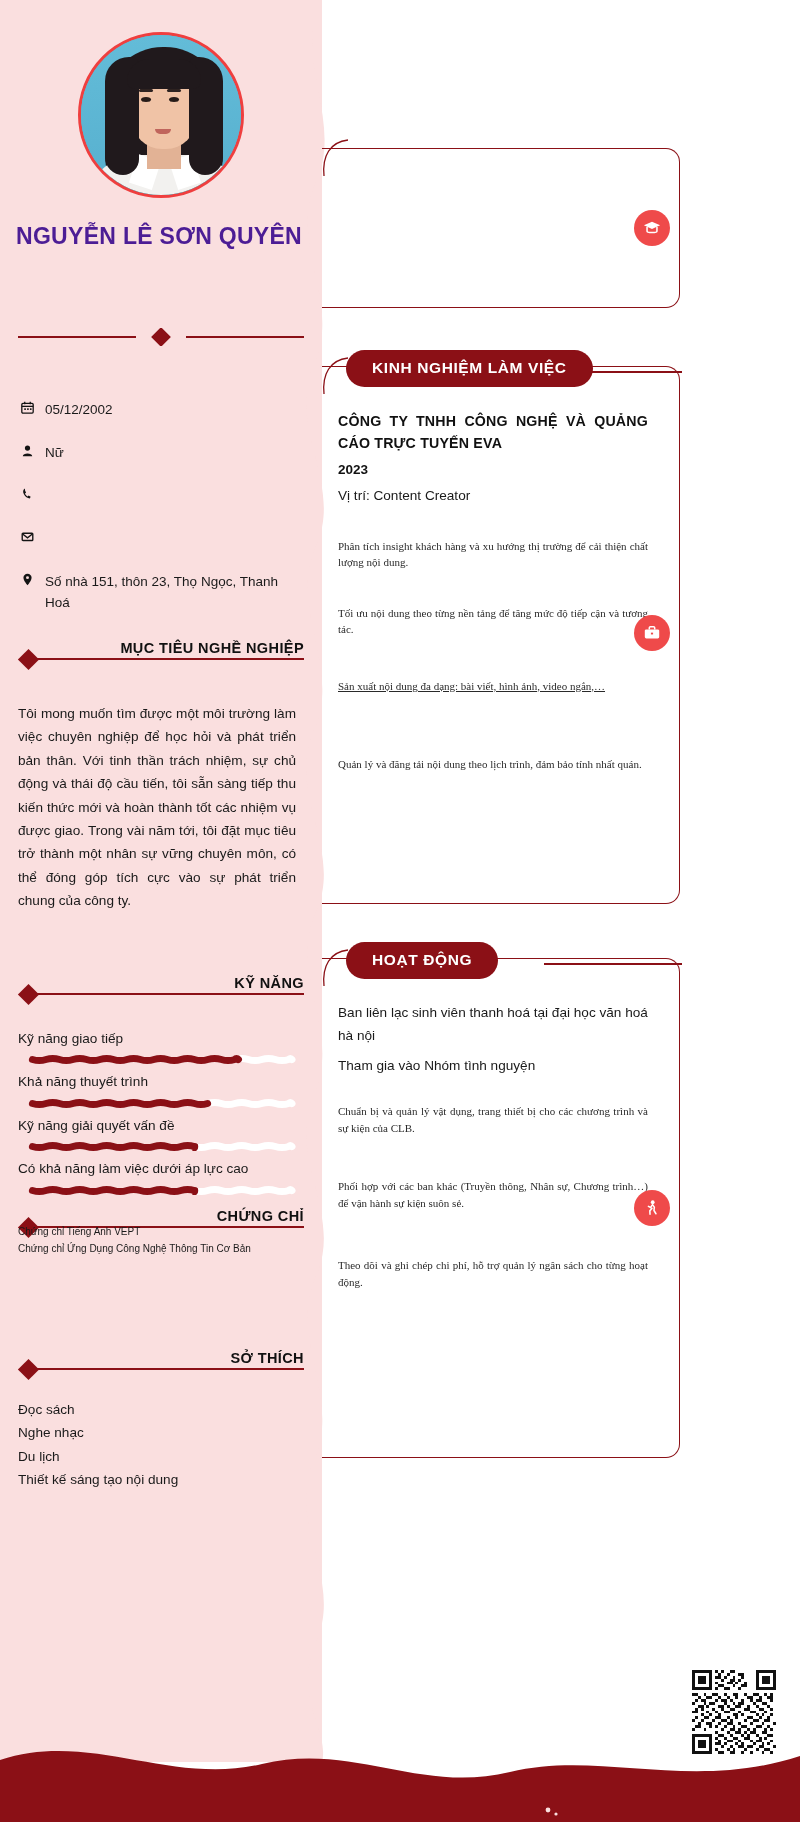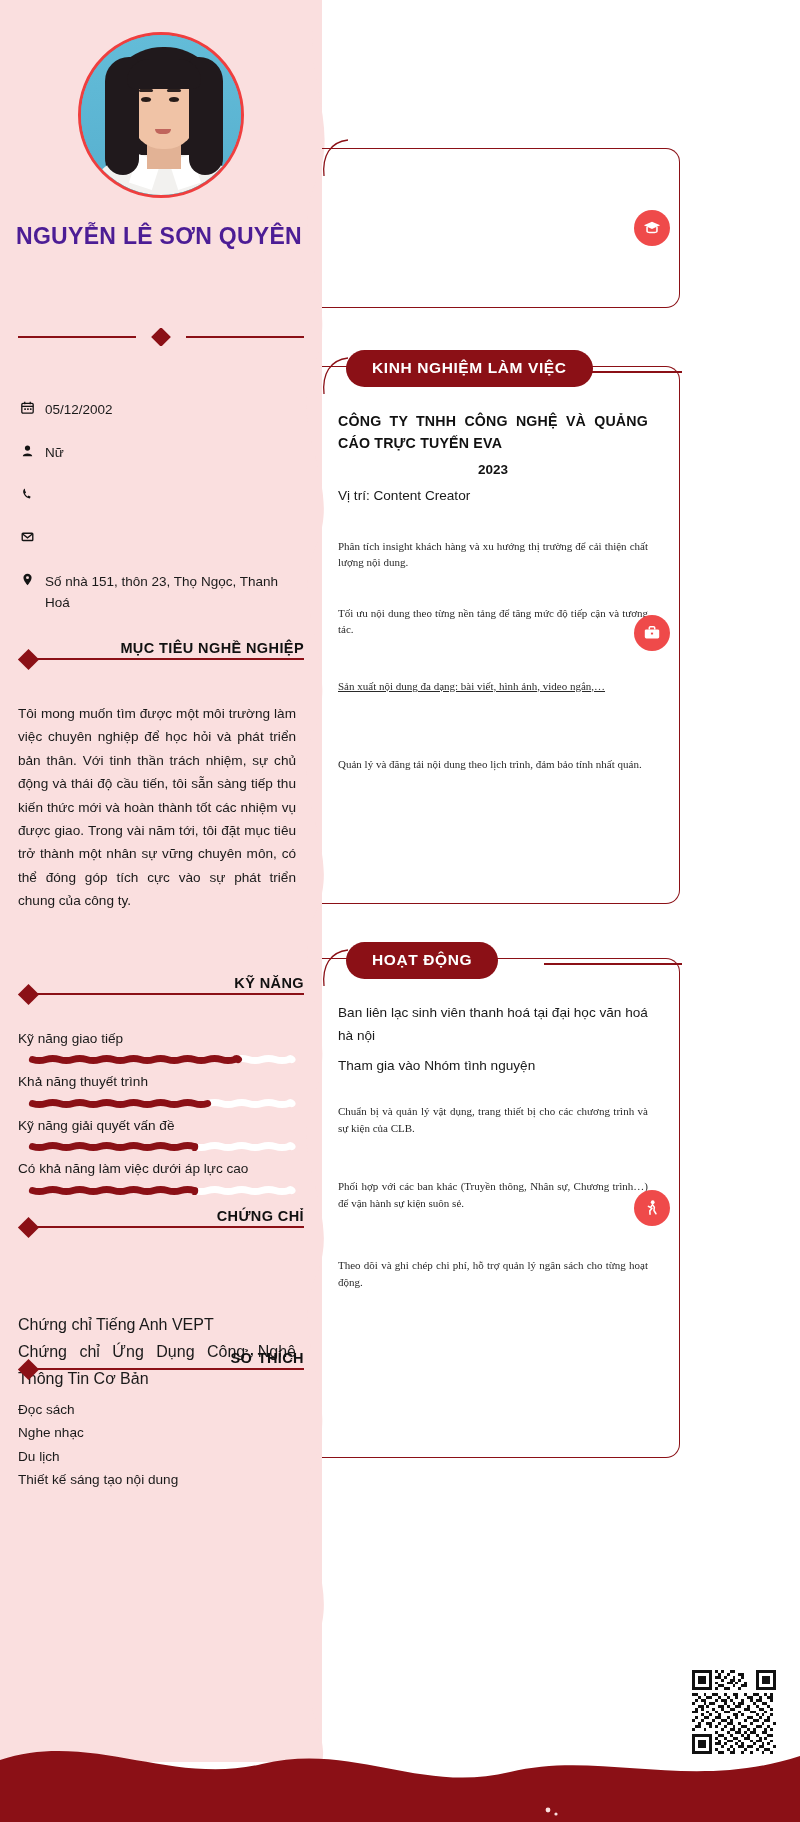--- a/index.html
+++ b/index.html
@@ -80,43 +80,43 @@
 
   .objective-text {
     position:absolute; left:18px; top:702px; width:278px;
     font-size:13.6px; line-height:1.72; text-align:justify; color:#1a1a1a;
   }
 
   .skills { position:absolute; left:18px; top:1022px; width:278px; }
   .skill-label { font-size:13.6px; line-height:1.5; color:#1a1a1a; margin-top:7px; }
   .skill-bar { position:relative; height:13px; margin:3px 0 4px 0; }
 
-  .certs { position:absolute; left:18px; top:1312px; width:278px;
-      font-size:16px; line-height:1.68; text-align:justify; }
+  .certs { position:absolute; left:18px; top:1224px; width:278px;
+      font-size:10px; line-height:1.68; text-align:justify; }
   .hobbies { position:absolute; left:18px; top:1398px; width:278px;
       font-size:13.6px; line-height:1.72; }
 
   
   .rblock { position:absolute; }
 
   .pill {
     position:relative; display:inline-block; background:#8b1016; color:#fff;
     font-size:15.5px; font-weight:bold; letter-spacing:.6px;
     padding:9px 26px 10px 26px; border-radius:22px; white-space:nowrap;
   }
   .pill-row { position:relative; height:44px; }
   .pill-wrap { position:absolute; left:24px; top:0; }
   .pill-tail { position:absolute; top:21px; height:2px; background:#8b1016; }
 
   .frame { position:absolute; border:1px solid #8b1016; border-left:none;
       border-top-right-radius:14px; border-bottom-right-radius:14px; }
 
   .r-h1 { font-size:14.2px; font-weight:bold; color:#111; line-height:1.55; letter-spacing:.2px; }
   .r-p  { font-size:13.6px; color:#1a1a1a; line-height:1.68; }
-  .r-year { font-size:13.5px; font-weight:bold; color:#111; text-align:center; }
+  .r-year { font-size:13.5px; font-weight:bold; color:#111; text-align:left; }
   .r-serif { font-family:"Liberation Serif", serif; font-size:11px; line-height:1.5;
       color:#2a2a2a; text-align:justify; }
 
   .badge {
     position:absolute; width:36px; height:36px; border-radius:50%;
     background:#ef4a4a; color:#fff; display:flex; align-items:center; justify-content:center;
   }
 
   .qr { position:absolute; right:24px; bottom:68px; width:84px; height:84px; }
 

